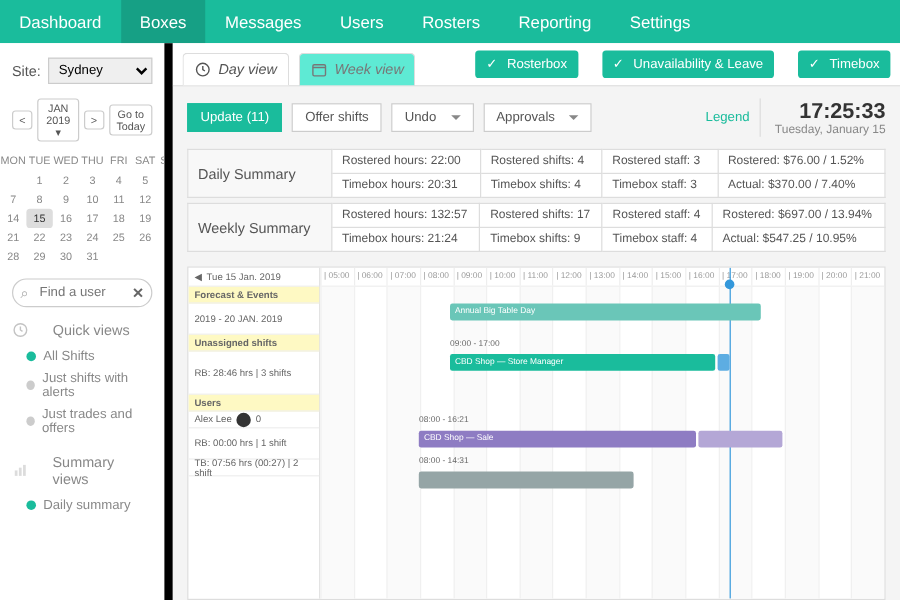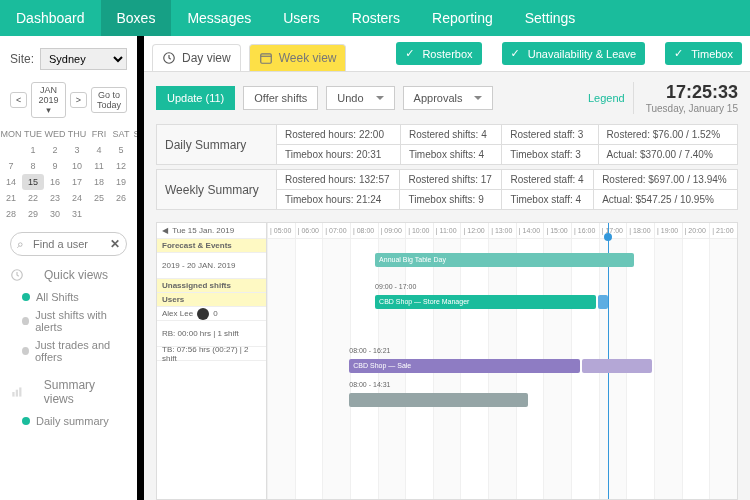--- a/index.html
+++ b/index.html
@@ -21,22 +21,22 @@
 .search-wrap input { width: 100%; border: 1px solid #ccc; border-radius: 12px; padding: 4px 22px 4px 22px; font-size: 11px; height: 24px; }
 .search-wrap .sicon { position: absolute; left: 7px; top: 5px; color: #aaa; font-size: 12px; }
 .search-wrap .xicon { position: absolute; right: 7px; top: 5px; color: #666; font-size: 12px; cursor: pointer; font-weight:bold; }
 .sec-head { display: flex; align-items: center; gap: 20px; padding: 12px 10px 6px 10px; color: #888; font-size: 12px; }
 .sec-head svg { opacity: .5; }
 .dot-row { display: flex; align-items: center; gap: 6px; padding: 3px 10px 3px 22px; font-size: 11px; color: #888; cursor: pointer; }
 .dot { width: 8px; height: 8px; border-radius: 50%; background: #ccc; display: inline-block; }
 .dot.on { background: #1abc9c; }
 .main { flex: 1; display: flex; flex-direction: column; background: #f4f4f4; position: relative; overflow: hidden; }
 .tabs-row { display: flex; align-items: flex-end; gap: 8px; padding: 6px 8px 0 8px; background: #fff; border-bottom: 1px solid #ddd; }
-.tab { display: flex; align-items: center; gap: 6px; padding: 6px 9px; border: 1px solid #ddd; border-bottom: none; border-radius: 4px 4px 0 0; background: #fff; font-size: 12px; cursor: pointer; color: #555; }
-.tab.inactive { background: #fde047; color: #777; }
+.tab { display: flex; align-items: center; gap: 6px; padding: 6px 9px; border: 1px solid #ddd; border-bottom: none; border-radius: 4px 4px 0 0; background: #fff; font-size: 12px; cursor: pointer; color: #555; font-style: italic; }
+.tab.inactive { background: #5eead4; color: #777; }
 .pill-btn { display: flex; align-items: center; gap: 4px; background: #1abc9c; color: #fff; border-radius: 3px; padding: 5px 9px; font-size: 11px; cursor: pointer; }
 .pill-row { display: flex; gap: 20px; margin-left: auto; padding-bottom: 6px; }
 .toolbar { display: flex; align-items: center; gap: 8px; padding: 10px 12px; }
 .tbtn { border: 1px solid #ccc; background: #fff; border-radius: 0; padding: 5px 10px; font-size: 11px; cursor: pointer; color: #555; display: flex; align-items: center; gap: 6px; }
 .tbtn.primary { background: #1abc9c; color: #fff; border-color: #1abc9c; }
 .legend { margin-left: auto; color: #1abc9c; font-size: 11px; cursor: pointer; }
 .clock { text-align: right; border-left: 1px solid #ddd; padding-left: 12px; }
 .clock .time { font-size: 18px; font-weight: bold; color: #333; }
 .clock .date { font-size: 10px; color: #888; }
 .summary-tables { padding: 0 12px 8px 12px; }
@@ -261,20 +261,21 @@
 
     <div class="gantt-wrap">
       <div class="gantt-left">
         <div class="gl-row" style="height:16px;">
             <span>◀</span> 
             <span>Tue 15 Jan. 2019</span>
           </div>
         <div class="gl-row gl-hdr" style="height:14px;">Forecast &amp; Events</div>
         <div class="gl-row" style="height:26px;">2019 - 20 JAN. 2019</div>
         <div class="gl-row gl-hdr" style="height:14px;">Unassigned shifts</div>
+        <div class="gl-row" style="height:36px;">RB: 28:46 hrs | 3 shifts</div>
         <div class="gl-row gl-hdr" style="height:14px;">Users</div>
         <div class="gl-row" style="height:14px;">
             <span>Alex Lee</span> 
             <span class="avatar"></span> 
             <span>0</span>
           </div>
         <div class="gl-row" style="height:26px;">RB: 00:00 hrs | 1 shift</div>
         <div class="gl-row" style="height:14px;">
             <span>TB: 07:56 hrs (00:27) | 2 shift</span>
           </div>

